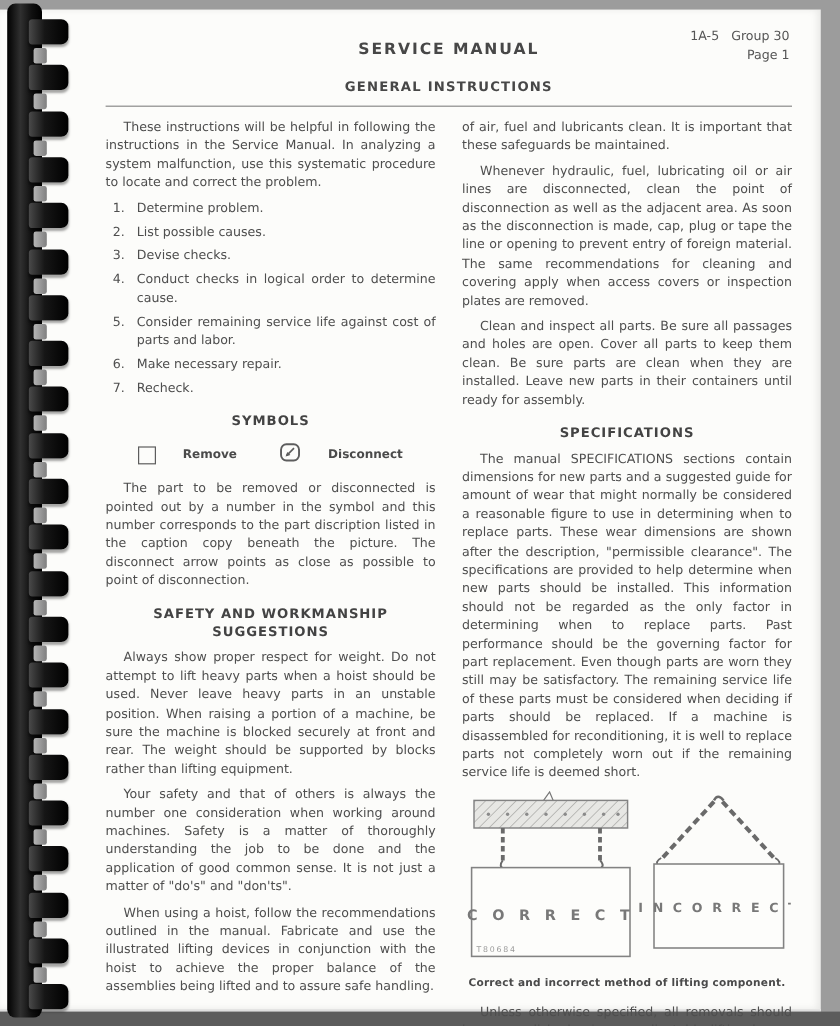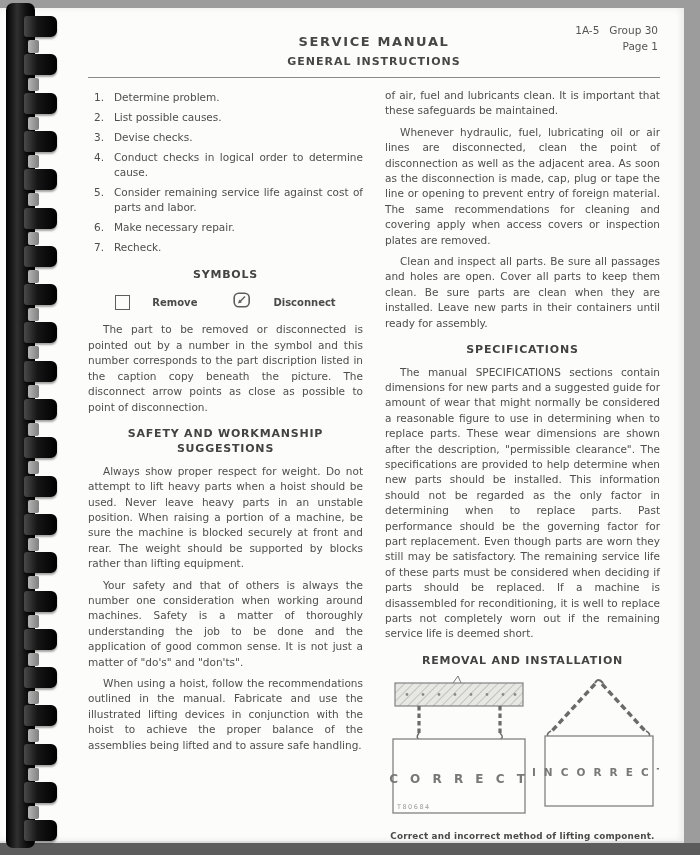--- a/index.html
+++ b/index.html
@@ -29,21 +29,21 @@
   .curl{
     position:absolute;left:28px;width:11px;height:13px;border-radius:2px;
     background:linear-gradient(90deg,#b5b5b5,#7f7f7f);
   }
   
   .content{position:absolute;left:88px;top:18px;width:572px;color:#4e4e4e;}
   .ref-block{position:absolute;top:4px;right:2px;text-align:right;font-size:10.5px;color:#555;line-height:16px;}
   .ref-row1 .doc-ref{margin-right:10px;}
   .title-block{text-align:center;padding-top:16px;}
   .title{font-size:13px;font-weight:bold;letter-spacing:1.6px;color:#474747;}
-  .subtitle{font-size:11px;font-weight:bold;letter-spacing:1px;color:#474747;margin-top:6px;}
+  .subtitle{font-size:11px;font-weight:bold;letter-spacing:1px;color:#474747;margin-top:17px;}
   .header-rule{border:none;border-top:1.3px solid #8a8a8a;margin:9px 0 0 0;}
   .columns{display:flex;gap:22px;margin-top:10px;}
   .col{width:275px;font-size:10.5px;line-height:15.4px;text-align:justify;}
   .col p{margin:0 0 6px 0;text-indent:15px;}
   .col p.no-indent{text-indent:0;}
   h3{font-size:11px;font-weight:bold;text-align:center;letter-spacing:.8px;color:#434343;margin:11px 0 7px 0;}
   
   ol.steps{list-style:none;margin:2px 0 4px 0;padding:0 0 0 6px;}
   ol.steps li{display:flex;margin-bottom:4.5px;}
   ol.steps .num{width:20px;flex:0 0 20px;}
@@ -122,20 +122,21 @@
   <div class="title-block">
     <div class="title">SERVICE MANUAL</div>
     <div class="subtitle">GENERAL INSTRUCTIONS</div>
   </div>
 
   <hr class="header-rule">
 
   <div class="columns">
 
     <div class="col">
+      <p>These instructions will be helpful in following the instructions in the Service Manual. In analyzing a system malfunction, use this systematic procedure to locate and correct the problem.</p>
 
       <ol class="steps">
         <li>
             <span class="num">1.</span>
             <span class="step-text">Determine problem.</span>
           </li>
         <li>
             <span class="num">2.</span>
             <span class="step-text">List possible causes.</span>
           </li>
@@ -186,21 +187,20 @@
     </div>
 
     <div class="col">
       <p class="no-indent">of air, fuel and lubricants clean. It is important that these safeguards be maintained.</p>
       <p>Whenever hydraulic, fuel, lubricating oil or air lines are disconnected, clean the point of disconnection as well as the adjacent area. As soon as the disconnection is made, cap, plug or tape the line or opening to prevent entry of foreign material. The same recommendations for cleaning and covering apply when access covers or inspection plates are removed.</p>
       <p>Clean and inspect all parts. Be sure all passages and holes are open. Cover all parts to keep them clean. Be sure parts are clean when they are installed. Leave new parts in their containers until ready for assembly.</p>
 
       <h3>SPECIFICATIONS</h3>
       <p>The manual SPECIFICATIONS sections contain dimensions for new parts and a suggested guide for amount of wear that might normally be considered a reasonable figure to use in determining when to replace parts. These wear dimensions are shown after the description, "permissible clearance". The specifications are provided to help determine when new parts should be installed. This information should not be regarded as the only factor in determining when to replace parts. Past performance should be the governing factor for part replacement. Even though parts are worn they still may be satisfactory. The remaining service life of these parts must be considered when deciding if parts should be replaced. If a machine is disassembled for reconditioning, it is well to replace parts not completely worn out if the remaining service life is deemed short.</p>
 
-      <h3>REMOVAL AND INSTALLATION</h3>
 
       <div class="figure">
         <svg width="272" height="146" viewBox="0 0 272 146">
           <defs>
             <pattern id="hatch" width="6" height="6" patternUnits="userSpaceOnUse" patternTransform="rotate(45)">
               <rect width="6" height="6" fill="#e7e7e4"></rect>
               <line x1="0" y1="0" x2="0" y2="6" stroke="#b3b3b0" stroke-width="1.4"></line>
             </pattern>
           </defs>
 

